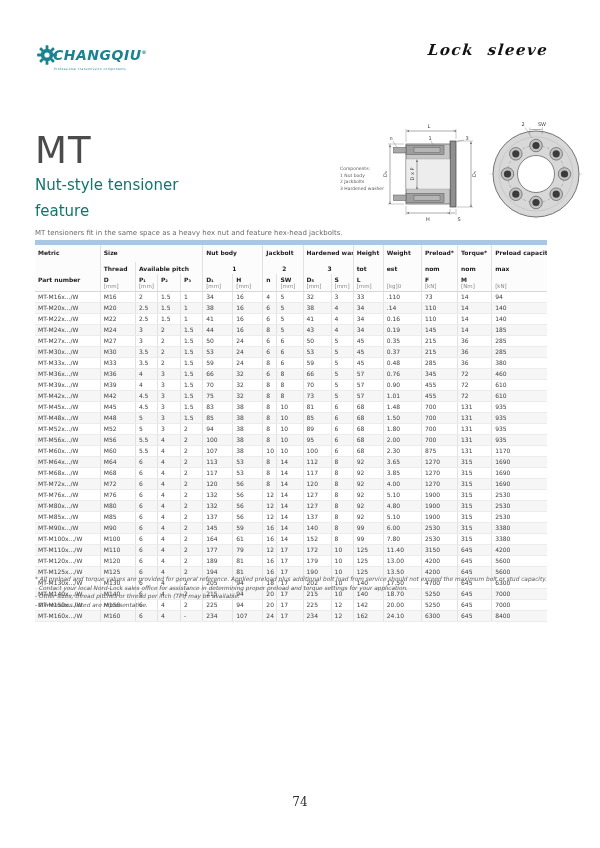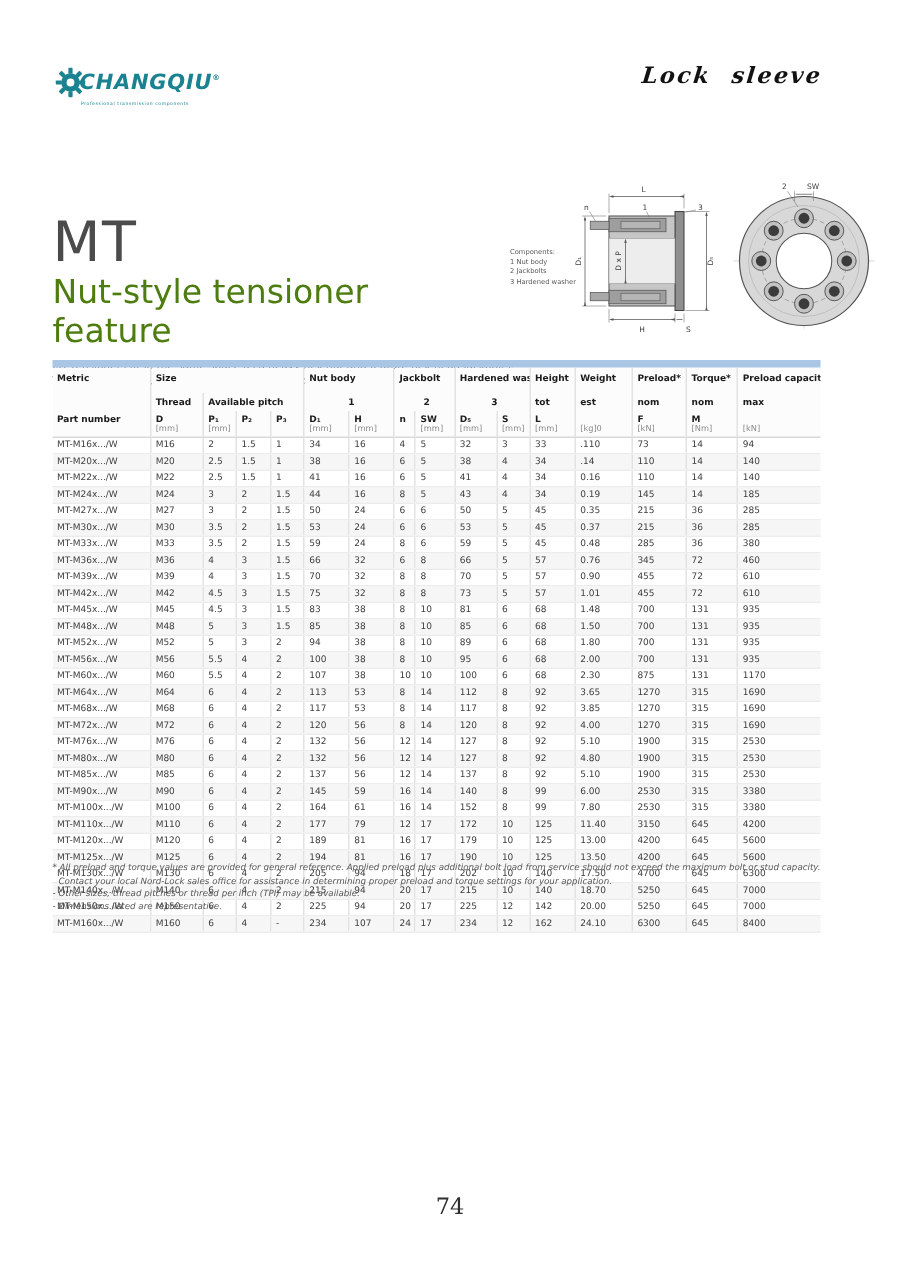--- a/index.html
+++ b/index.html
@@ -14,23 +14,23 @@
   .logo-row { display:flex; align-items:center; }
   .logo-text { font-family:"DejaVu Sans", sans-serif; font-weight:bold; font-style:italic;
     font-size:14px; letter-spacing:.5px; color:#1a8291; margin-left:-5px; }
   .logo-reg { font-size:5px; color:#1a8291; vertical-align:super; font-style:normal; }
   .logo-tagline { font-size:3px; color:#1a8291; letter-spacing:.4px; margin-left:18px; margin-top:1px; }
   
   .locksleeve { position:absolute; right:52px; top:41px;
     font-family:"DejaVu Serif", serif; font-weight:bold; font-style:italic;
     font-size:15px; letter-spacing:1.5px; word-spacing:7px; color:#121212; transform:skewX(-6deg); }
   
-  .titleblock { position:absolute; left:35px; top:141px; width:320px; }
+  .titleblock { position:absolute; left:35px; top:130px; width:320px; }
   .t-main { font-size:37px; line-height:42px; font-weight:400; color:#4b4b4b; letter-spacing:1px; }
-  .t-sub  { font-size:22px; line-height:26px; font-weight:400; color:#4d7c0f; }
+  .t-sub  { font-size:15px; line-height:26px; font-weight:400; color:#0f766e; }
   .t-desc { margin-top:5px; font-size:7px; line-height:9.5px; color:#6b6b6b; }
   
   .components { position:absolute; left:340px; top:166px; font-size:4.5px; line-height:6.5px; color:#5a5a5a; }
   .diagram-svg { position:absolute; left:336px; top:118px; }
   .dim-text { font-size:5px; fill:#3c3c3c; }
   
   .tablewrap { position:absolute; left:35px; top:240px; width:512px; }
   .bluebar { height:5px; background:#a9c6e4; }
   table { border-collapse:collapse; table-layout:fixed; width:512px; }
   th, td { font-weight:normal; text-align:left; vertical-align:bottom;
@@ -45,21 +45,21 @@
   .hu { font-size:5.5px; color:#8a8a8a; line-height:7px; min-height:7px; }
   tbody td { font-size:6px; color:#3e3e3e; height:9px; line-height:8px; border-bottom:1px solid #ececec; }
   tbody tr:nth-child(even) td { background:#f6f6f6; }
   thead tr.r3 th { border-bottom:1px solid #d8d8d8; }
   
   .footnotes { position:absolute; left:35px; top:575px; width:515px;
     font-size:5.8px; line-height:8.5px; font-style:italic; color:#565656; }
   .fn-line { white-space:nowrap; }
   
   .pagenum { position:absolute; left:0; top:795px; width:100%; text-align:center;
-    font-family:"DejaVu Serif", serif; font-size:15px; color:#2e2e2e; }
+    font-family:"DejaVu Serif", serif; font-size:12px; color:#2e2e2e; }
 </style>
 </head>
 <body>
 
 <div class="page">
 
   <div class="logo">
     <div class="logo-row">
       <svg width="22" height="22" viewBox="0 0 22 22">
         <g fill="#1a8291">

